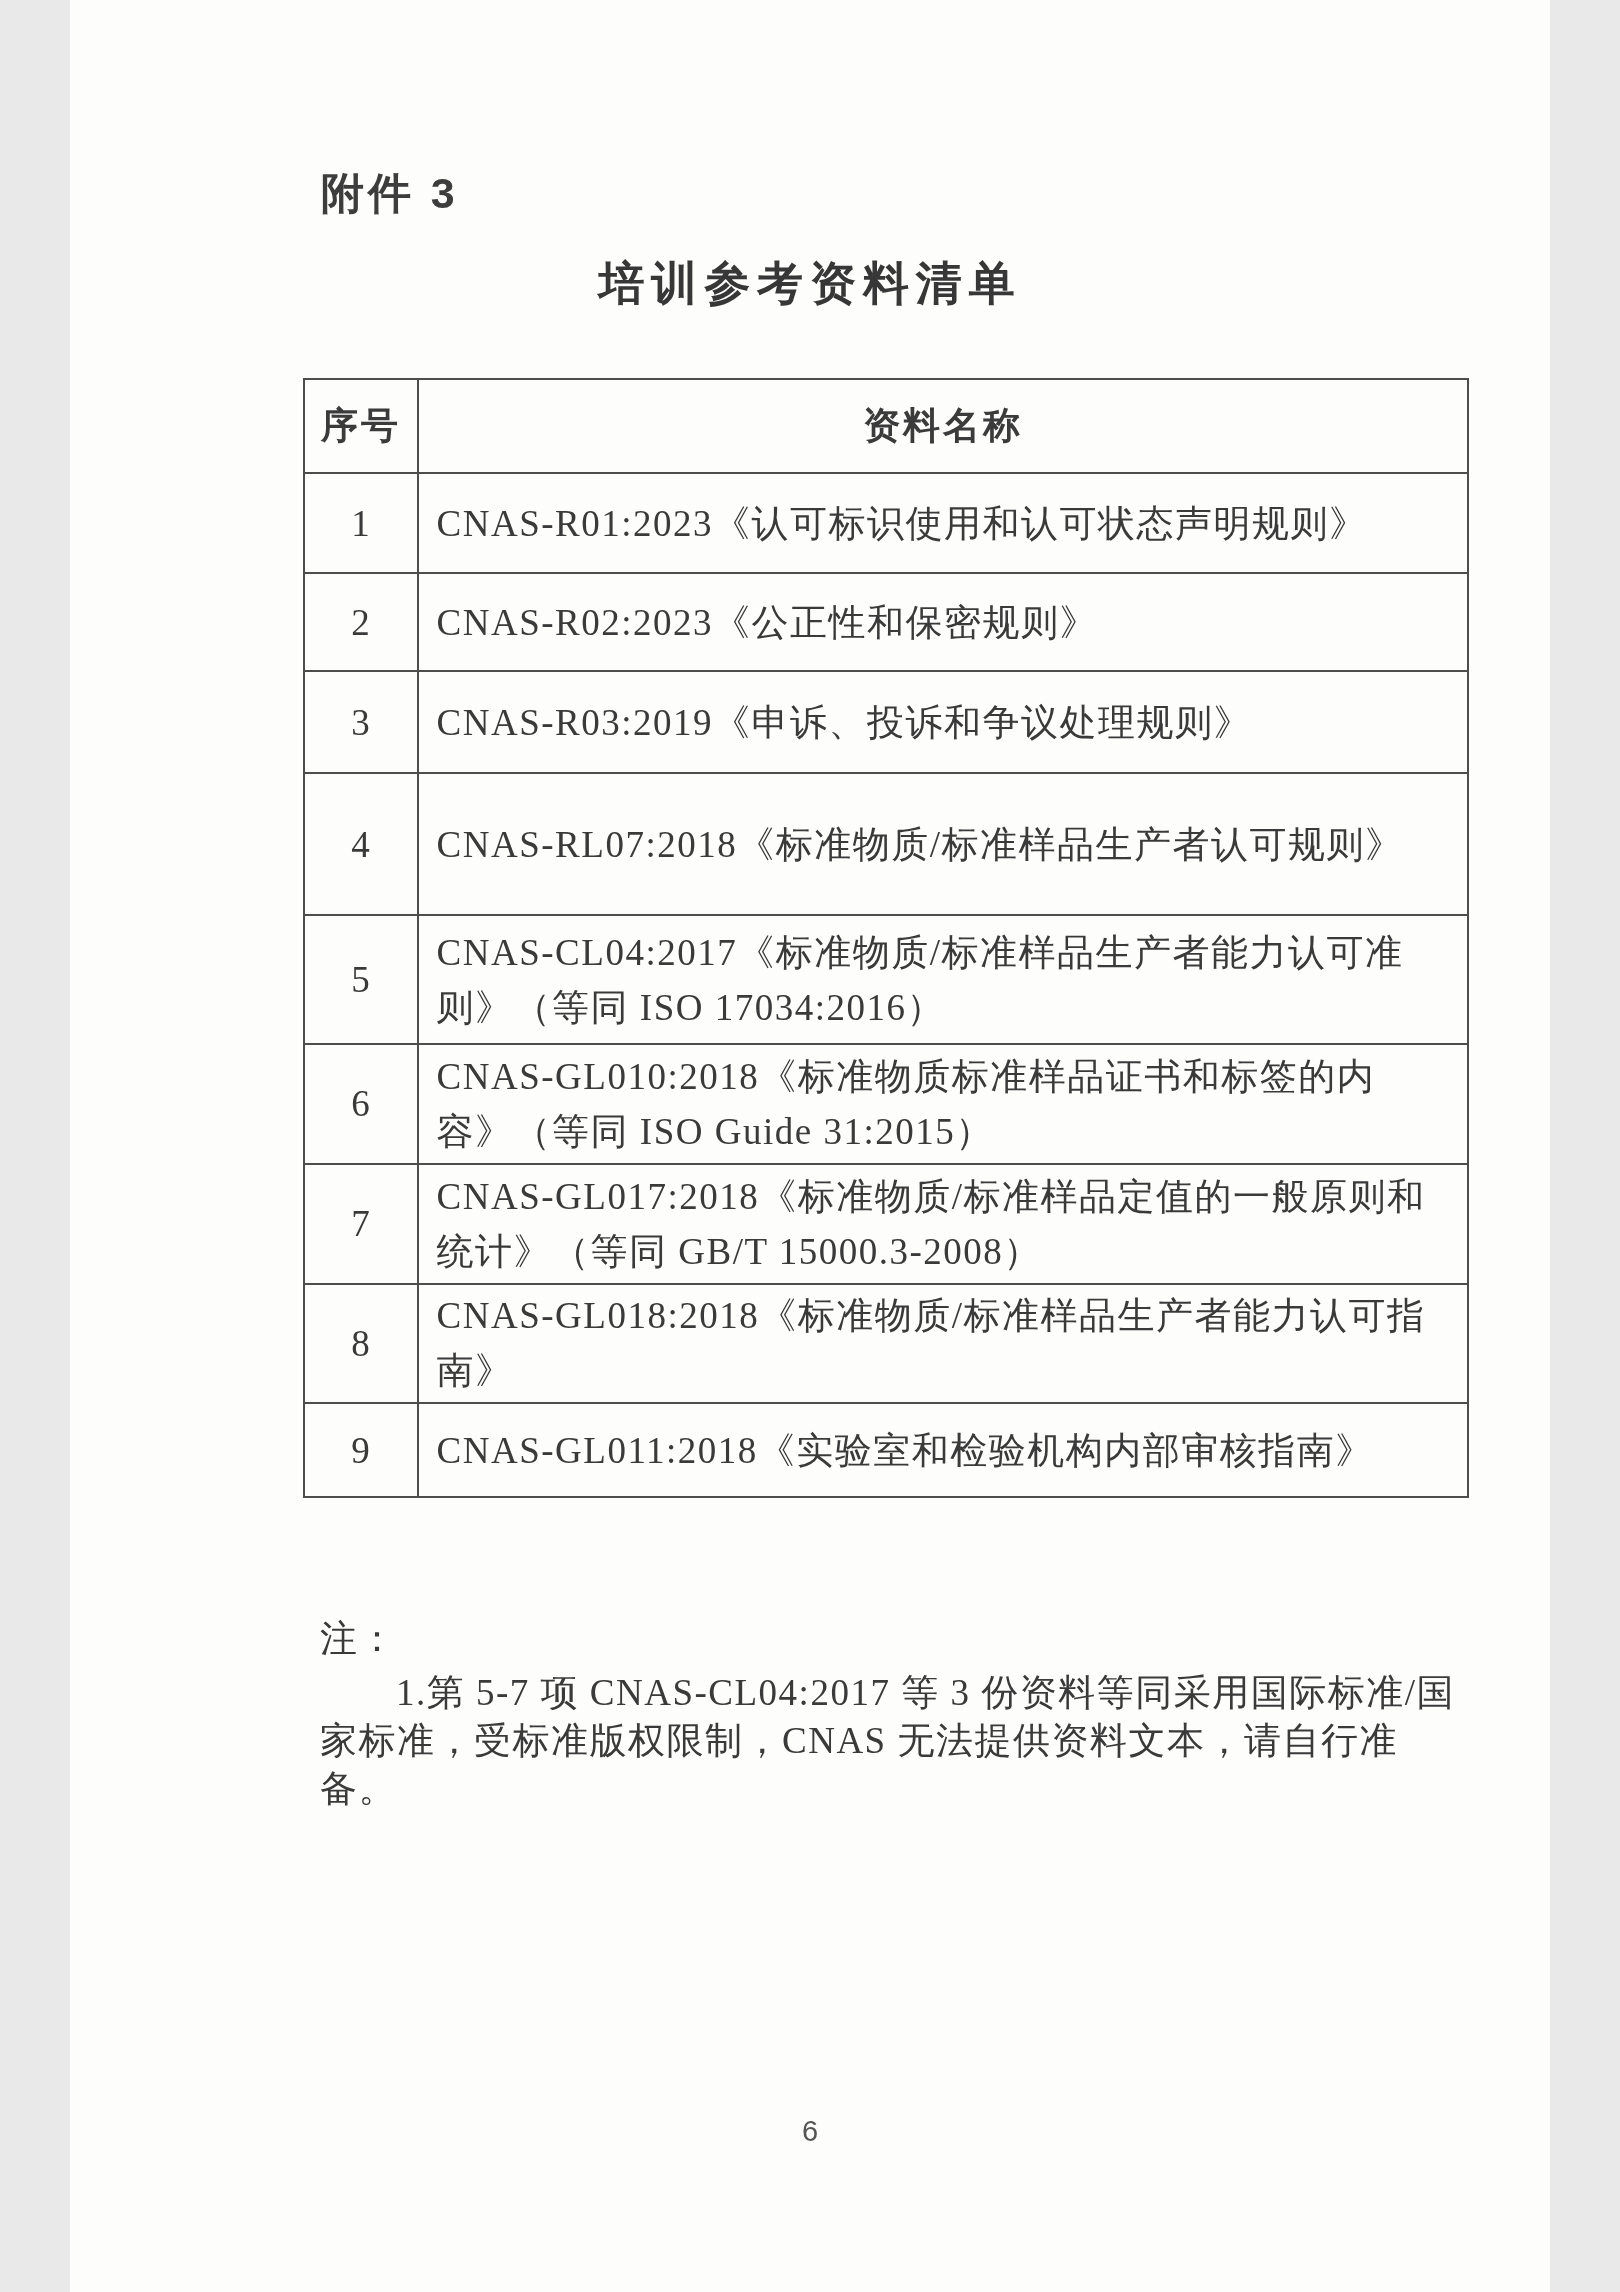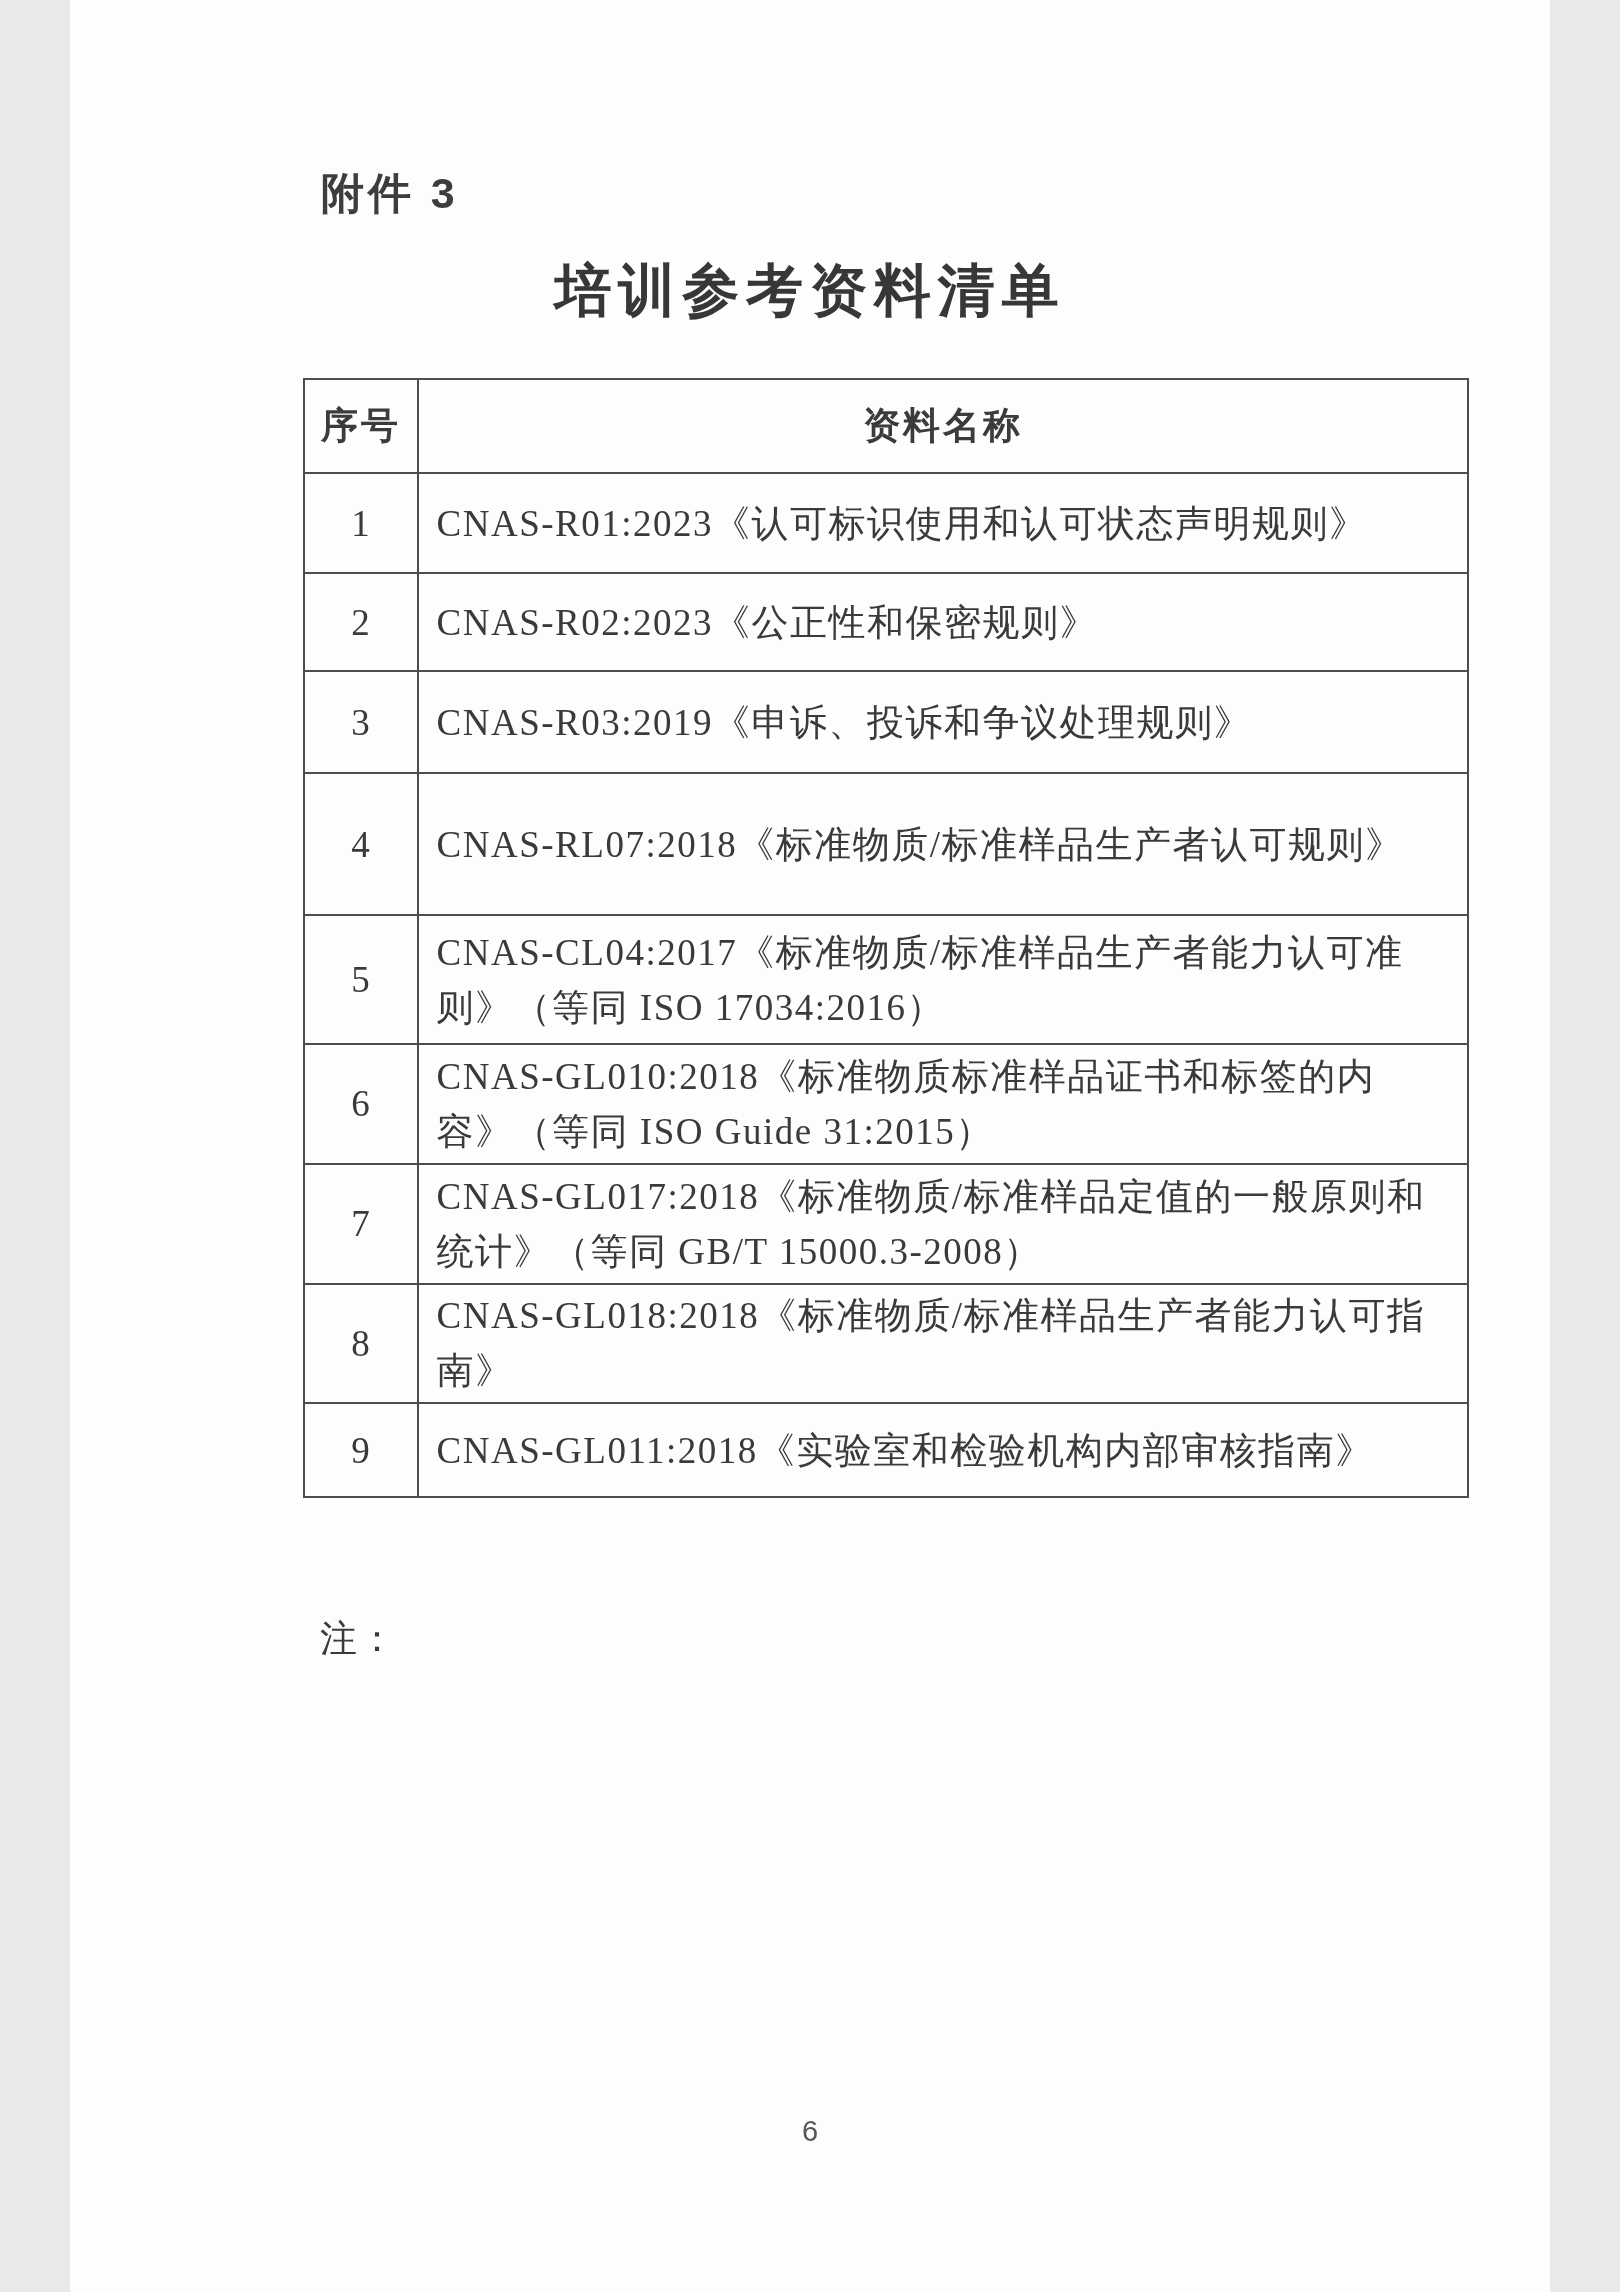--- a/index.html
+++ b/index.html
@@ -29,21 +29,21 @@
   }
   .title {
     position: absolute;
     left: 0;
     right: 0;
     top: 253px;
     margin: 0;
     text-align: center;
     font-family: "Liberation Sans", "DejaVu Sans", sans-serif;
     font-weight: 700;
-    font-size: 57px;
+    font-size: 46px;
     letter-spacing: 6.9px;
     color: #373737;
   }
   .ref-table {
     position: absolute;
     left: 233px;
     top: 378px;
     width: 1166px;
     border-collapse: collapse;
     table-layout: fixed;
@@ -159,18 +159,19 @@
       </tr>
       <tr style="height:94px">
         <td class="seq">9</td>
         <td class="name">CNAS-GL011:2018《实验室和检验机构内部审核指南》</td>
       </tr>
     </tbody>
   </table>
 
   <div class="notes">
     <p class="note-label">注：</p>
+    <p class="note-item">1.第 5-7 项 CNAS-CL04:2017 等 3 份资料等同采用国际标准/国家标准，受标准版权限制，CNAS 无法提供资料文本，请自行准备。</p>
   </div>
 
   <div class="page-number">6</div>
 
 </div>
 
 
 </body></html>

